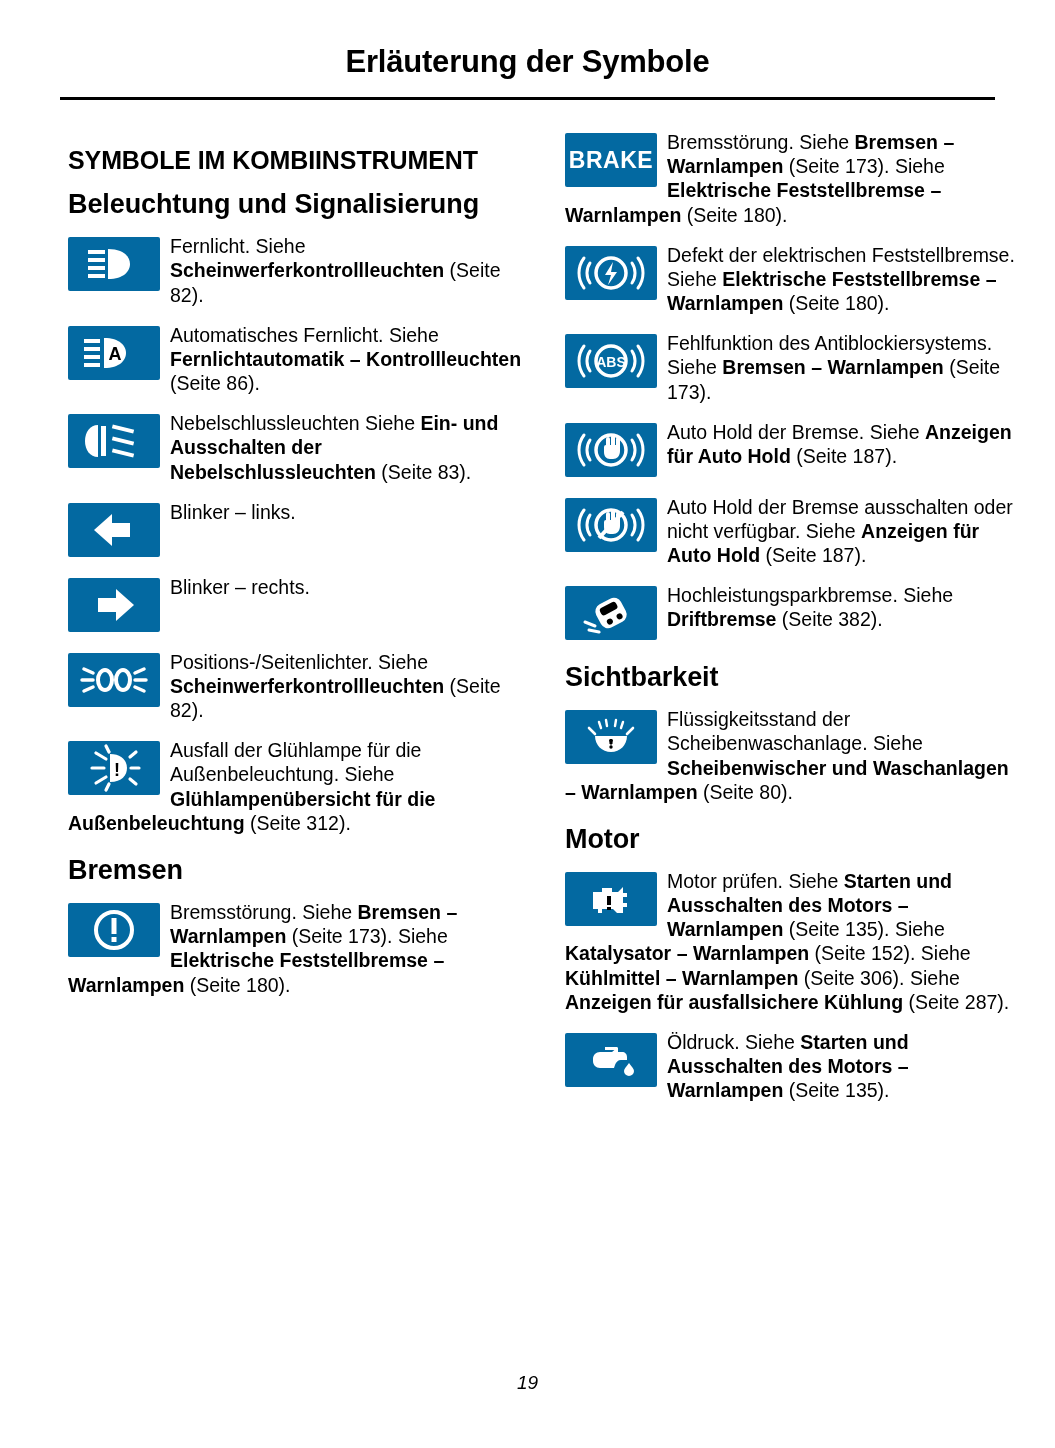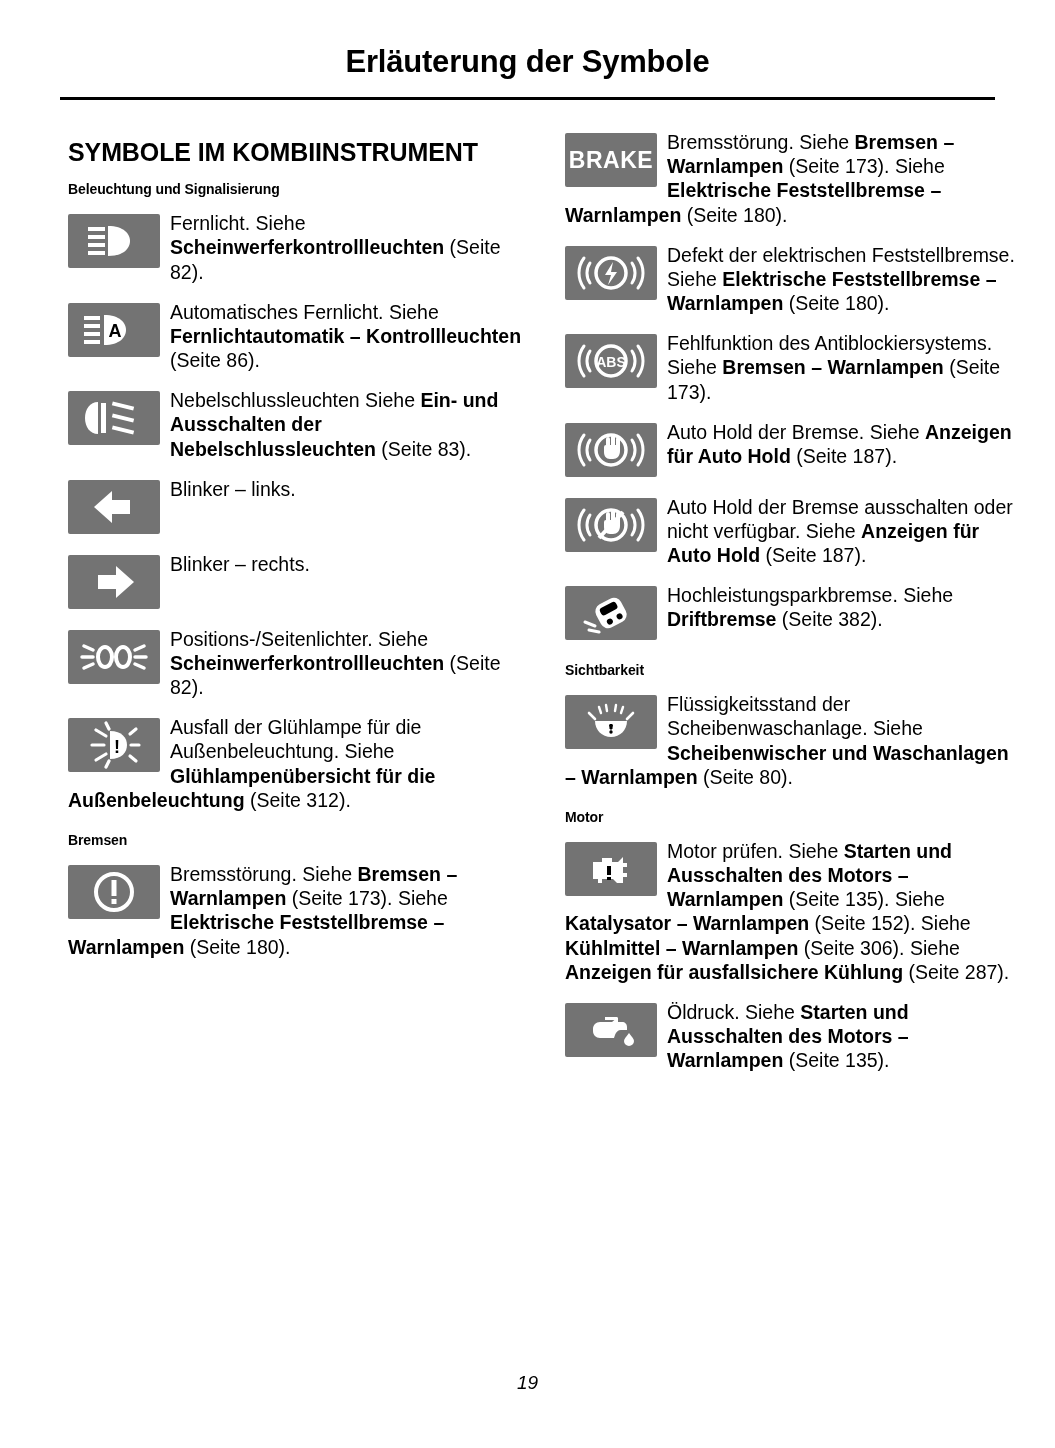--- a/index.html
+++ b/index.html
@@ -52,46 +52,46 @@
     top: 0;
     width: 455px;
   }
   .col-left { left: 68px; }
   .col-right { left: 565px; }
 
   h2.section-title {
     font-size: 25px;
     font-weight: bold;
     line-height: 1.17;
-    margin: 8px 0 14px 0;
+    margin: 16px 0 14px 0;
     letter-spacing: -0.1px;
   }
   p.intro {
     font-size: 19.5px;
     line-height: 1.25;
     margin: 0 0 22px 0;
   }
   h3.sub-title {
-    font-size: 14px;
+    font-size: 27px;
     font-weight: bold;
     margin: 0 0 14px 0;
     letter-spacing: -0.1px;
   }
   h3.sub-title.spaced { margin-top: 20px; }
 
   .entry {
     margin-bottom: 16px;
     font-size: 19.5px;
     line-height: 1.24;
   }
   .entry .icon {
     float: left;
     width: 92px;
     height: 54px;
-    background: #737373;
+    background: #0369a1;
     margin: 3px 10px 2px 0;
     position: relative;
     border-radius: 2px;
   }
   .entry .text {
     overflow: visible;
   }
   .entry::after {
     content: "";
     display: block;

